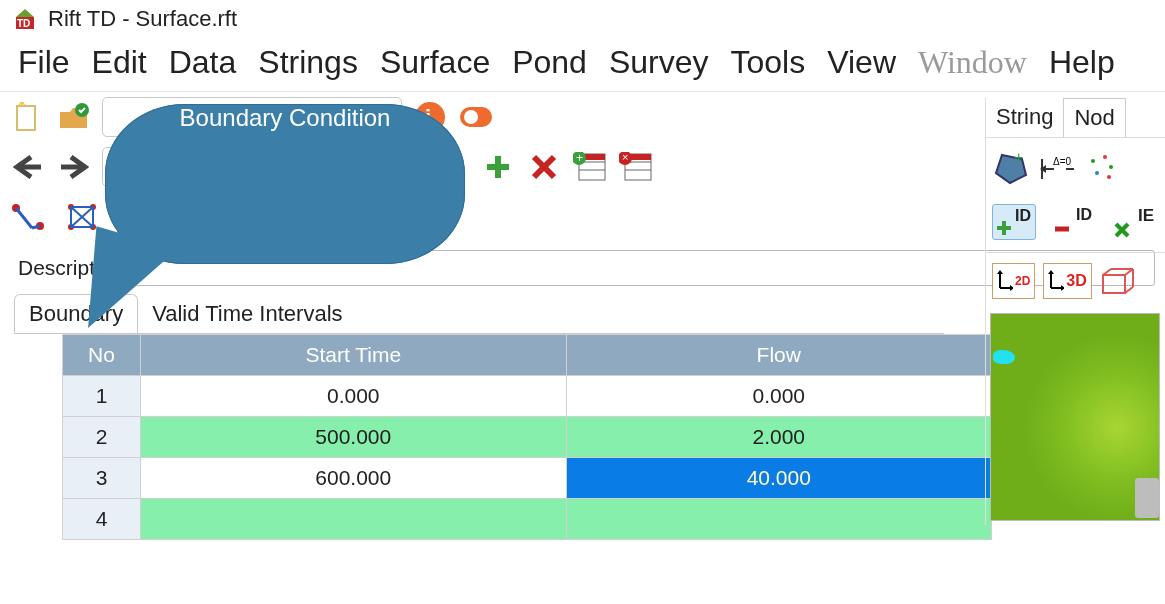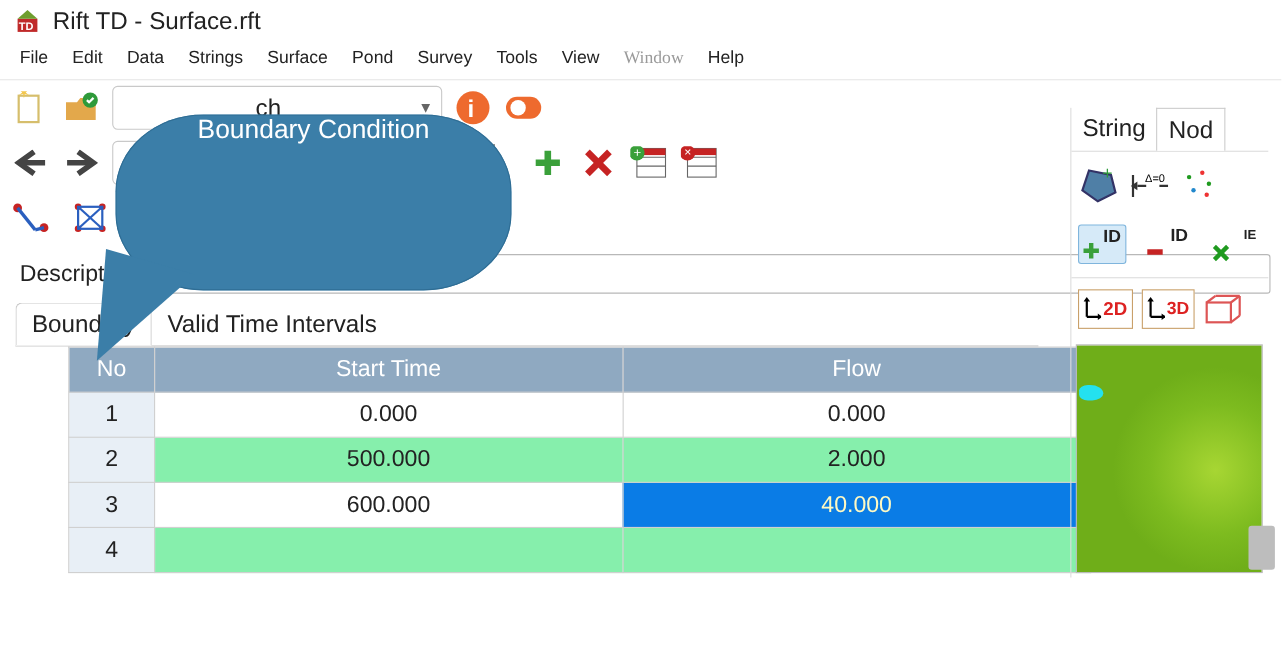--- a/index.html
+++ b/index.html
@@ -22,21 +22,21 @@
     font-size: 22px;
   }
   .appicon {
     width: 24px; height: 24px;
     position: relative;
   }
   .menubar {
     display: flex;
     gap: 22px;
     padding: 6px 18px 10px 18px;
-    font-size: 16px;
+    font-size: 32px;
   }
   .menubar .disabled { color: #9a9a9a; font-family: Liberation Serif, serif; }
   .toolbar-area {
     position: relative;
     background: #fff;
     border-top: 1px solid #e6e6e6;
   }
   .toolbar-row {
     display: flex;
     align-items: center;
@@ -63,21 +63,21 @@
     background: #fff;
     min-width: 60px;
     height: 40px;
   }
   .dropdown .arrow { margin-left: auto; color: #666; font-size: 16px; }
   .spinner { display:flex; flex-direction: column; border:1px solid #888; width:28px; }
   .spinner .sbtn { height:16px; display:flex; align-items:center; justify-content:center; font-size:10px; background:#f5f5f5; }
   .spinner .sbtn + .sbtn { border-top:1px solid #888; }
   .right-panel {
     position: absolute;
-    right: 12px; top: 98px;
+    right: 0; top: 98px;
     width: 180px;
     border-left: 1px solid #ddd;
   }
   .rtabs {
     display: flex;
     font-size: 22px;
     border-bottom: 1px solid #ddd;
   }
   .rtab {
     padding: 6px 10px;
@@ -403,36 +403,36 @@
         </svg>
       <span style="font-weight:bold;font-size:16px;position:absolute;right:4px;top:2px;">ID</span>
     </div>
     <div class="ridbtn">
       <svg width="16" height="6" style="position:absolute;left:2px;bottom:8px;">
           <line x1="1" y1="3" x2="15" y2="3" stroke="#c62323" stroke-width="5"></line>
         </svg>
       <span style="font-weight:bold;font-size:16px;position:absolute;right:4px;top:2px;">ID</span>
     </div>
     <div class="ridbtn">
-      <span style="font-weight:bold;font-size:12px;position:absolute;right:2px;top:2px;">IE</span>
+      <span style="font-weight:bold;font-size:17px;position:absolute;right:2px;top:2px;">IE</span>
       <svg width="16" height="16" style="position:absolute;left:2px;bottom:2px;">
           <line x1="2" y1="2" x2="14" y2="14" stroke="#1f9a1f" stroke-width="4"></line>
           <line x1="14" y1="2" x2="2" y2="14" stroke="#1f9a1f" stroke-width="4"></line>
         </svg>
     </div>
   </div>
   <div class="r2d3d">
     <div class="axbtn">
       <svg width="16" height="22">
           <line x1="3" y1="18" x2="3" y2="2" stroke="#000" stroke-width="2"></line>
           <polygon points="0,4 3,0 6,4" fill="#000"></polygon>
           <line x1="3" y1="18" x2="16" y2="18" stroke="#000" stroke-width="2"></line>
           <polygon points="13,15 17,18 13,21" fill="#000"></polygon>
         </svg>
-      <span style="color:#d22;font-weight:bold;font-size:17px;">2D</span>
+      <span style="color:#d22;font-weight:bold;font-size:12px;">2D</span>
     </div>
     <div class="axbtn">
       <svg width="16" height="22">
           <line x1="3" y1="18" x2="3" y2="2" stroke="#000" stroke-width="2"></line>
           <polygon points="0,4 3,0 6,4" fill="#000"></polygon>
           <line x1="3" y1="18" x2="16" y2="18" stroke="#000" stroke-width="2"></line>
           <polygon points="13,15 17,18 13,21" fill="#000"></polygon>
         </svg>
       <span style="color:#d22;font-weight:bold;font-size:16px;">3D</span>
     </div>

